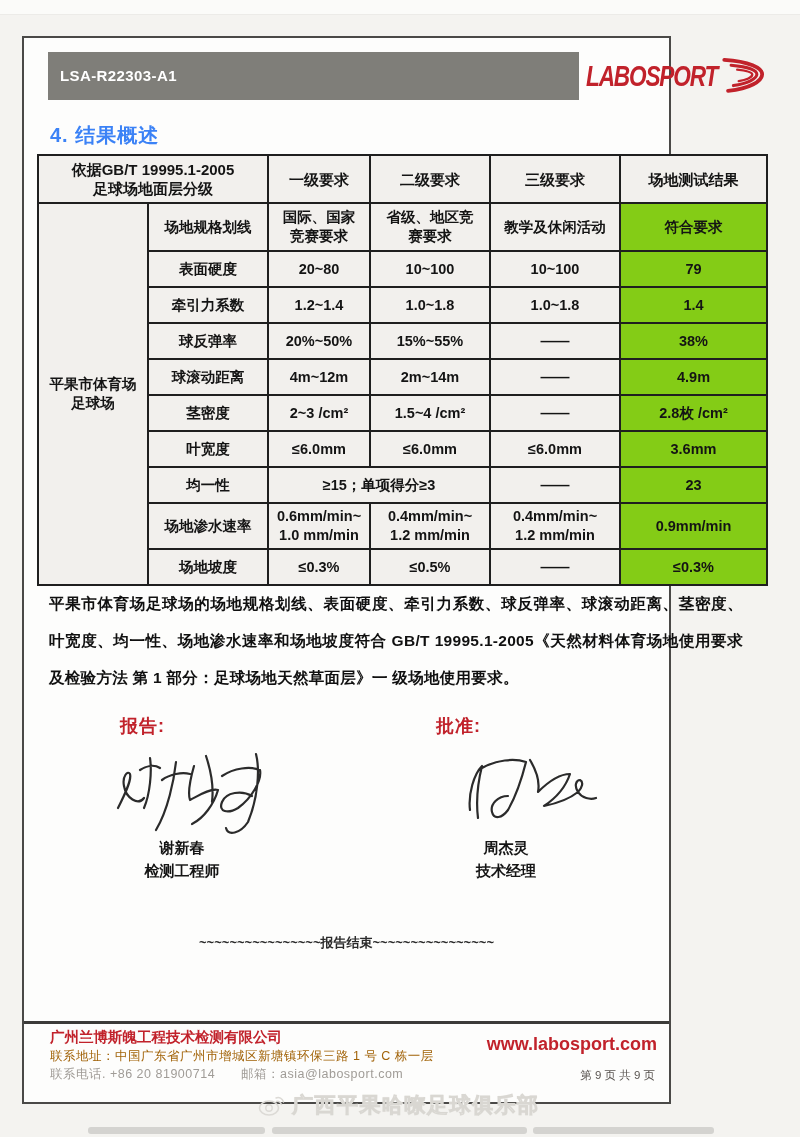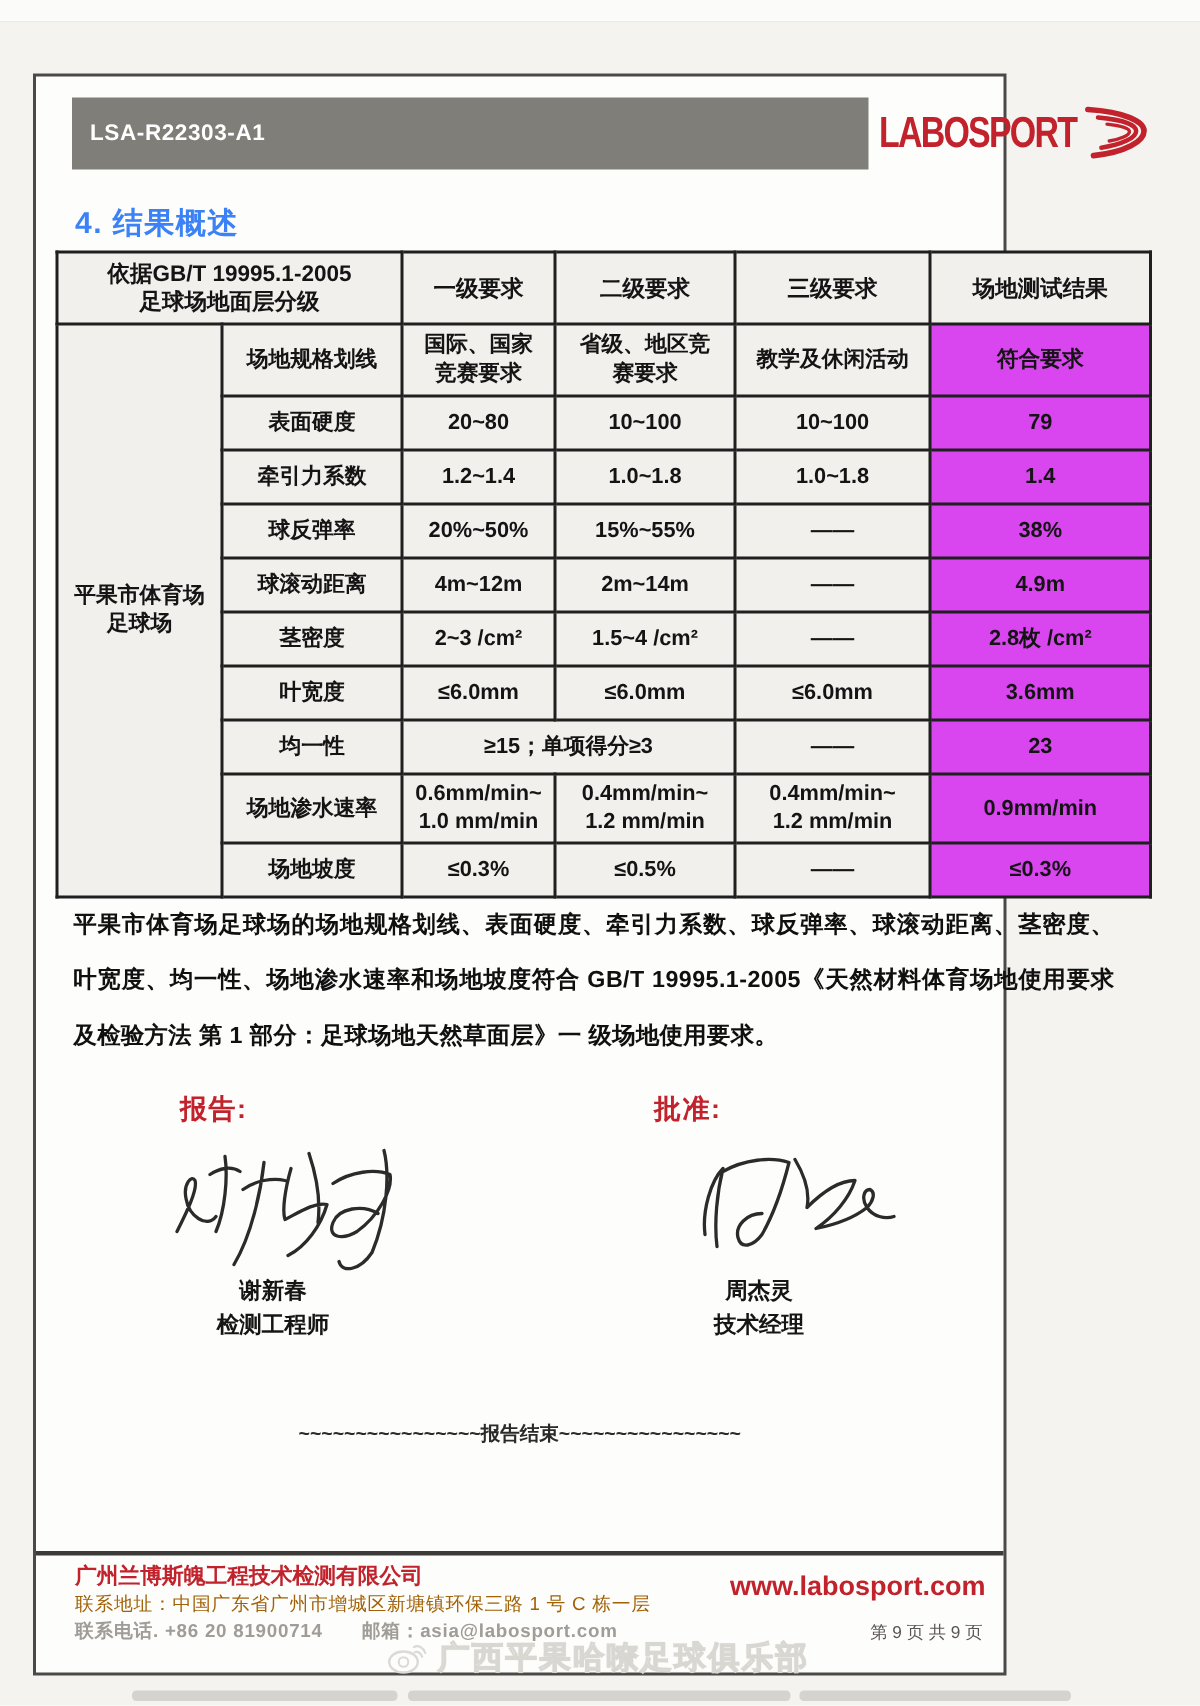--- a/index.html
+++ b/index.html
@@ -4,50 +4,50 @@
 <style>
   html,body{margin:0;padding:0;}
   body{
     width:800px;height:1137px;position:relative;overflow:hidden;
     background:#f4f3f0;
     font-family:"Liberation Sans","DejaVu Sans",sans-serif;
     color:#151515;
   }
   .top-strip{position:absolute;left:0;top:0;width:800px;height:14px;background:#fbfbf9;border-bottom:1px solid #ecebe8;}
   .page{
-    position:absolute;left:22px;top:49px;width:649px;height:1068px;
+    position:absolute;left:22px;top:36px;width:649px;height:1068px;
     background:#fdfdfc;border:2px solid #4a4947;box-sizing:border-box;
   }
   
   .idbar{
     position:absolute;left:24px;top:14px;width:531px;height:48px;
     background:#7f7e79;color:#ffffff;font-weight:bold;font-size:15px;
     line-height:48px;padding-left:12px;box-sizing:border-box;letter-spacing:.4px;
   }
-  .logo{position:absolute;left:562px;top:10px;width:180px;height:56px;display:flex;align-items:center;}
+  .logo{position:absolute;left:562px;top:10px;width:180px;height:56px;display:flex;align-items:center;font-style:italic;}
   .logo-text{
     font-size:29px;font-weight:bold;color:#c1222b;letter-spacing:-1.5px;
     transform:scaleX(.78);transform-origin:left center;white-space:nowrap;
   }
   .logo-swoosh{margin-left:-32px;margin-top:-2px;}
   .section-title{
     position:absolute;left:26px;top:84px;font-size:20px;font-weight:bold;color:#3b82f6;letter-spacing:1px;
   }
   
   .result-table{
     position:absolute;left:13px;top:116px;width:729px;
     border-collapse:collapse;table-layout:fixed;
   }
   .result-table td,.result-table th{
     border:2px solid #1f1f1f;text-align:center;vertical-align:middle;
     font-weight:bold;white-space:pre-line;padding:1px 2px;
     font-size:14.5px;line-height:19px;color:#141414;
   }
   .result-table .tint{background:#f2f0ed;}
-  .result-table .white{background:#d946ef;}
+  .result-table .white{background:#84cc16;}
   .hrow td{height:44px;font-size:15px;}
   .r-tall td{height:44px;}
   .r-std td{height:32px;}
   .r-two td{height:42px;}
   .site-cell{font-size:15px;}
   
   .conclusion{
     position:absolute;left:25px;top:547px;width:694px;
     font-size:15.5px;font-weight:bold;line-height:37px;
     text-align:justify;letter-spacing:.3px;color:#101010;
@@ -61,21 +61,21 @@
   .sig-right{left:428px;top:712px;}
   .name-block{position:absolute;width:140px;text-align:center;font-size:15px;font-weight:bold;line-height:23px;}
   .reporter-block{left:88px;top:798px;}
   .approver-block{left:412px;top:798px;}
   
   .end-line{position:absolute;left:0;width:100%;top:896px;text-align:center;font-size:13px;font-weight:bold;color:#2a2a2a;}
   
   .footer-rule{position:absolute;left:0;top:983px;width:100%;border-top:3px solid #3c3b39;}
   .footer-company{position:absolute;left:26px;top:990px;font-size:14.5px;font-weight:bold;color:#c1222b;}
   .footer-address{position:absolute;left:26px;top:1010px;font-size:12.5px;color:#a16207;letter-spacing:.5px;}
-  .footer-contact{position:absolute;left:26px;top:1028px;font-size:12.5px;color:#a09c97;letter-spacing:.5px;font-weight:bold;}
+  .footer-contact{position:absolute;left:26px;top:1028px;font-size:12.5px;color:#a09c97;letter-spacing:.5px;}
   .footer-site{position:absolute;right:12px;top:996px;font-size:18px;font-weight:bold;color:#c1222b;}
   .footer-page{position:absolute;right:14px;top:1030px;font-size:11.5px;color:#5a5551;}
   
   .watermark{
     position:absolute;left:256px;top:1090px;display:flex;align-items:center;gap:6px;
   }
   .watermark-text{
     font-size:21px;font-weight:bold;letter-spacing:1.5px;
     color:#fbfaf8;-webkit-text-stroke:.7px #d9d7d2;text-shadow:0 0 1px #dcdad6;
     white-space:nowrap;

